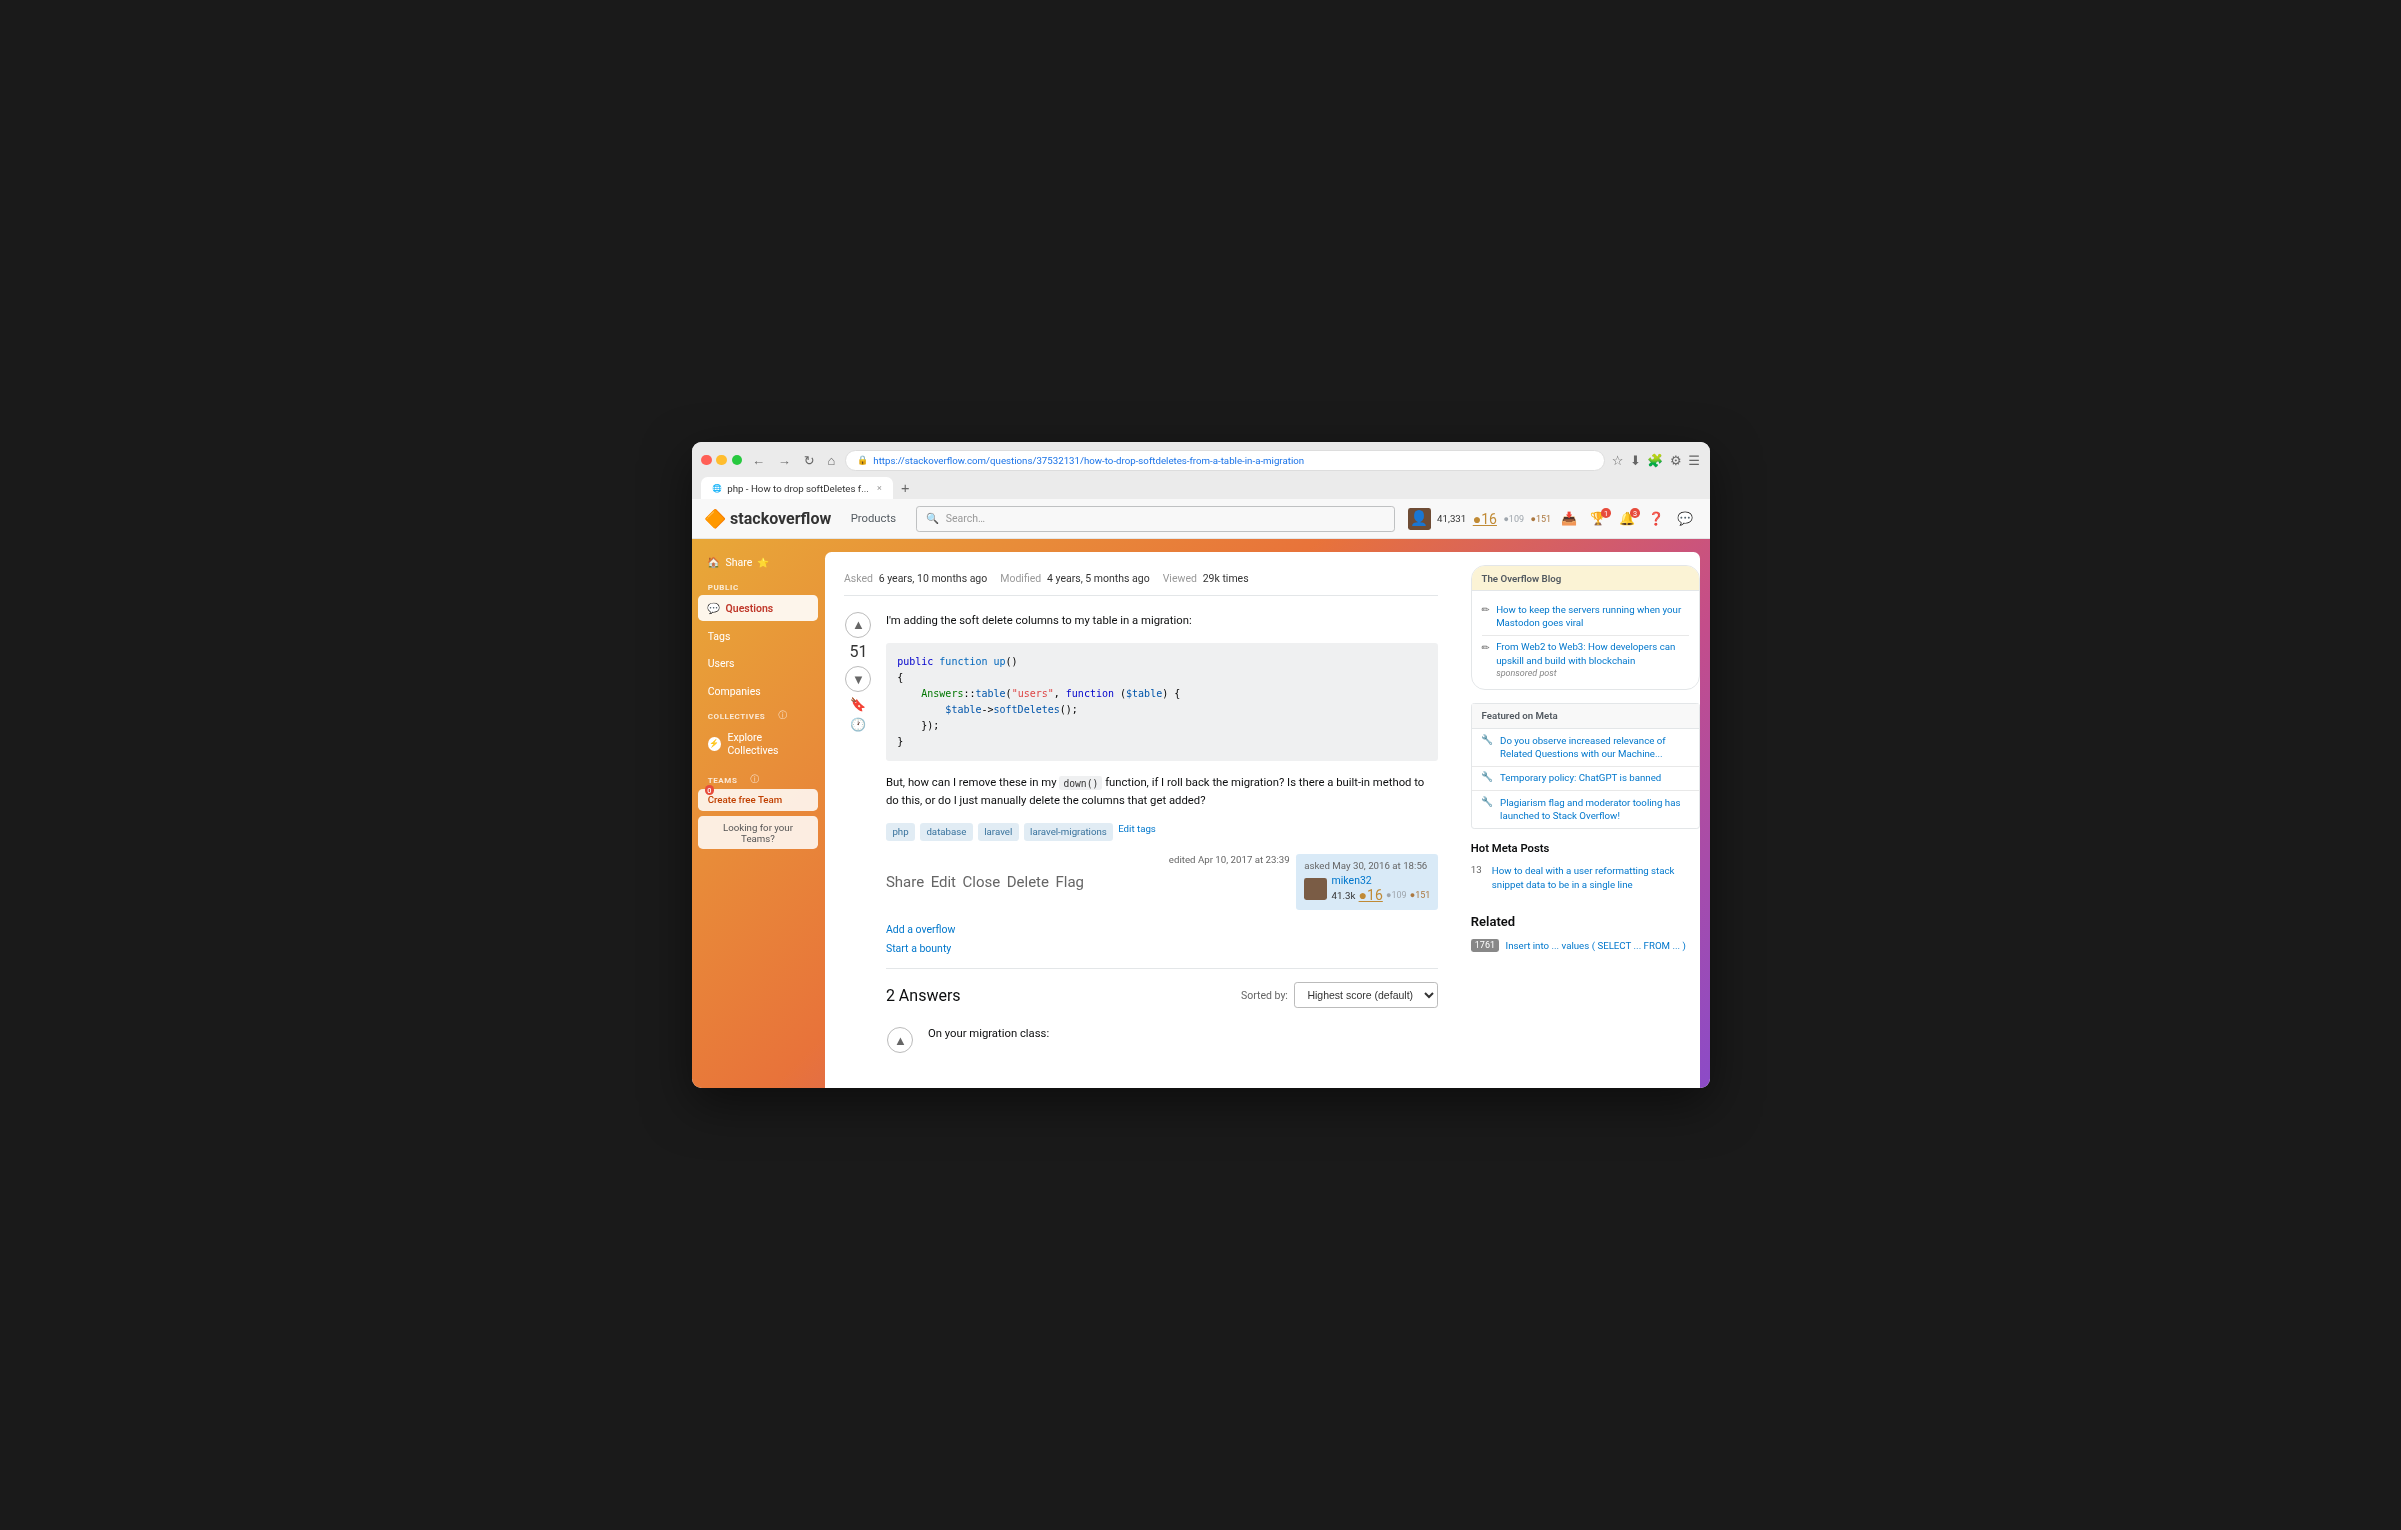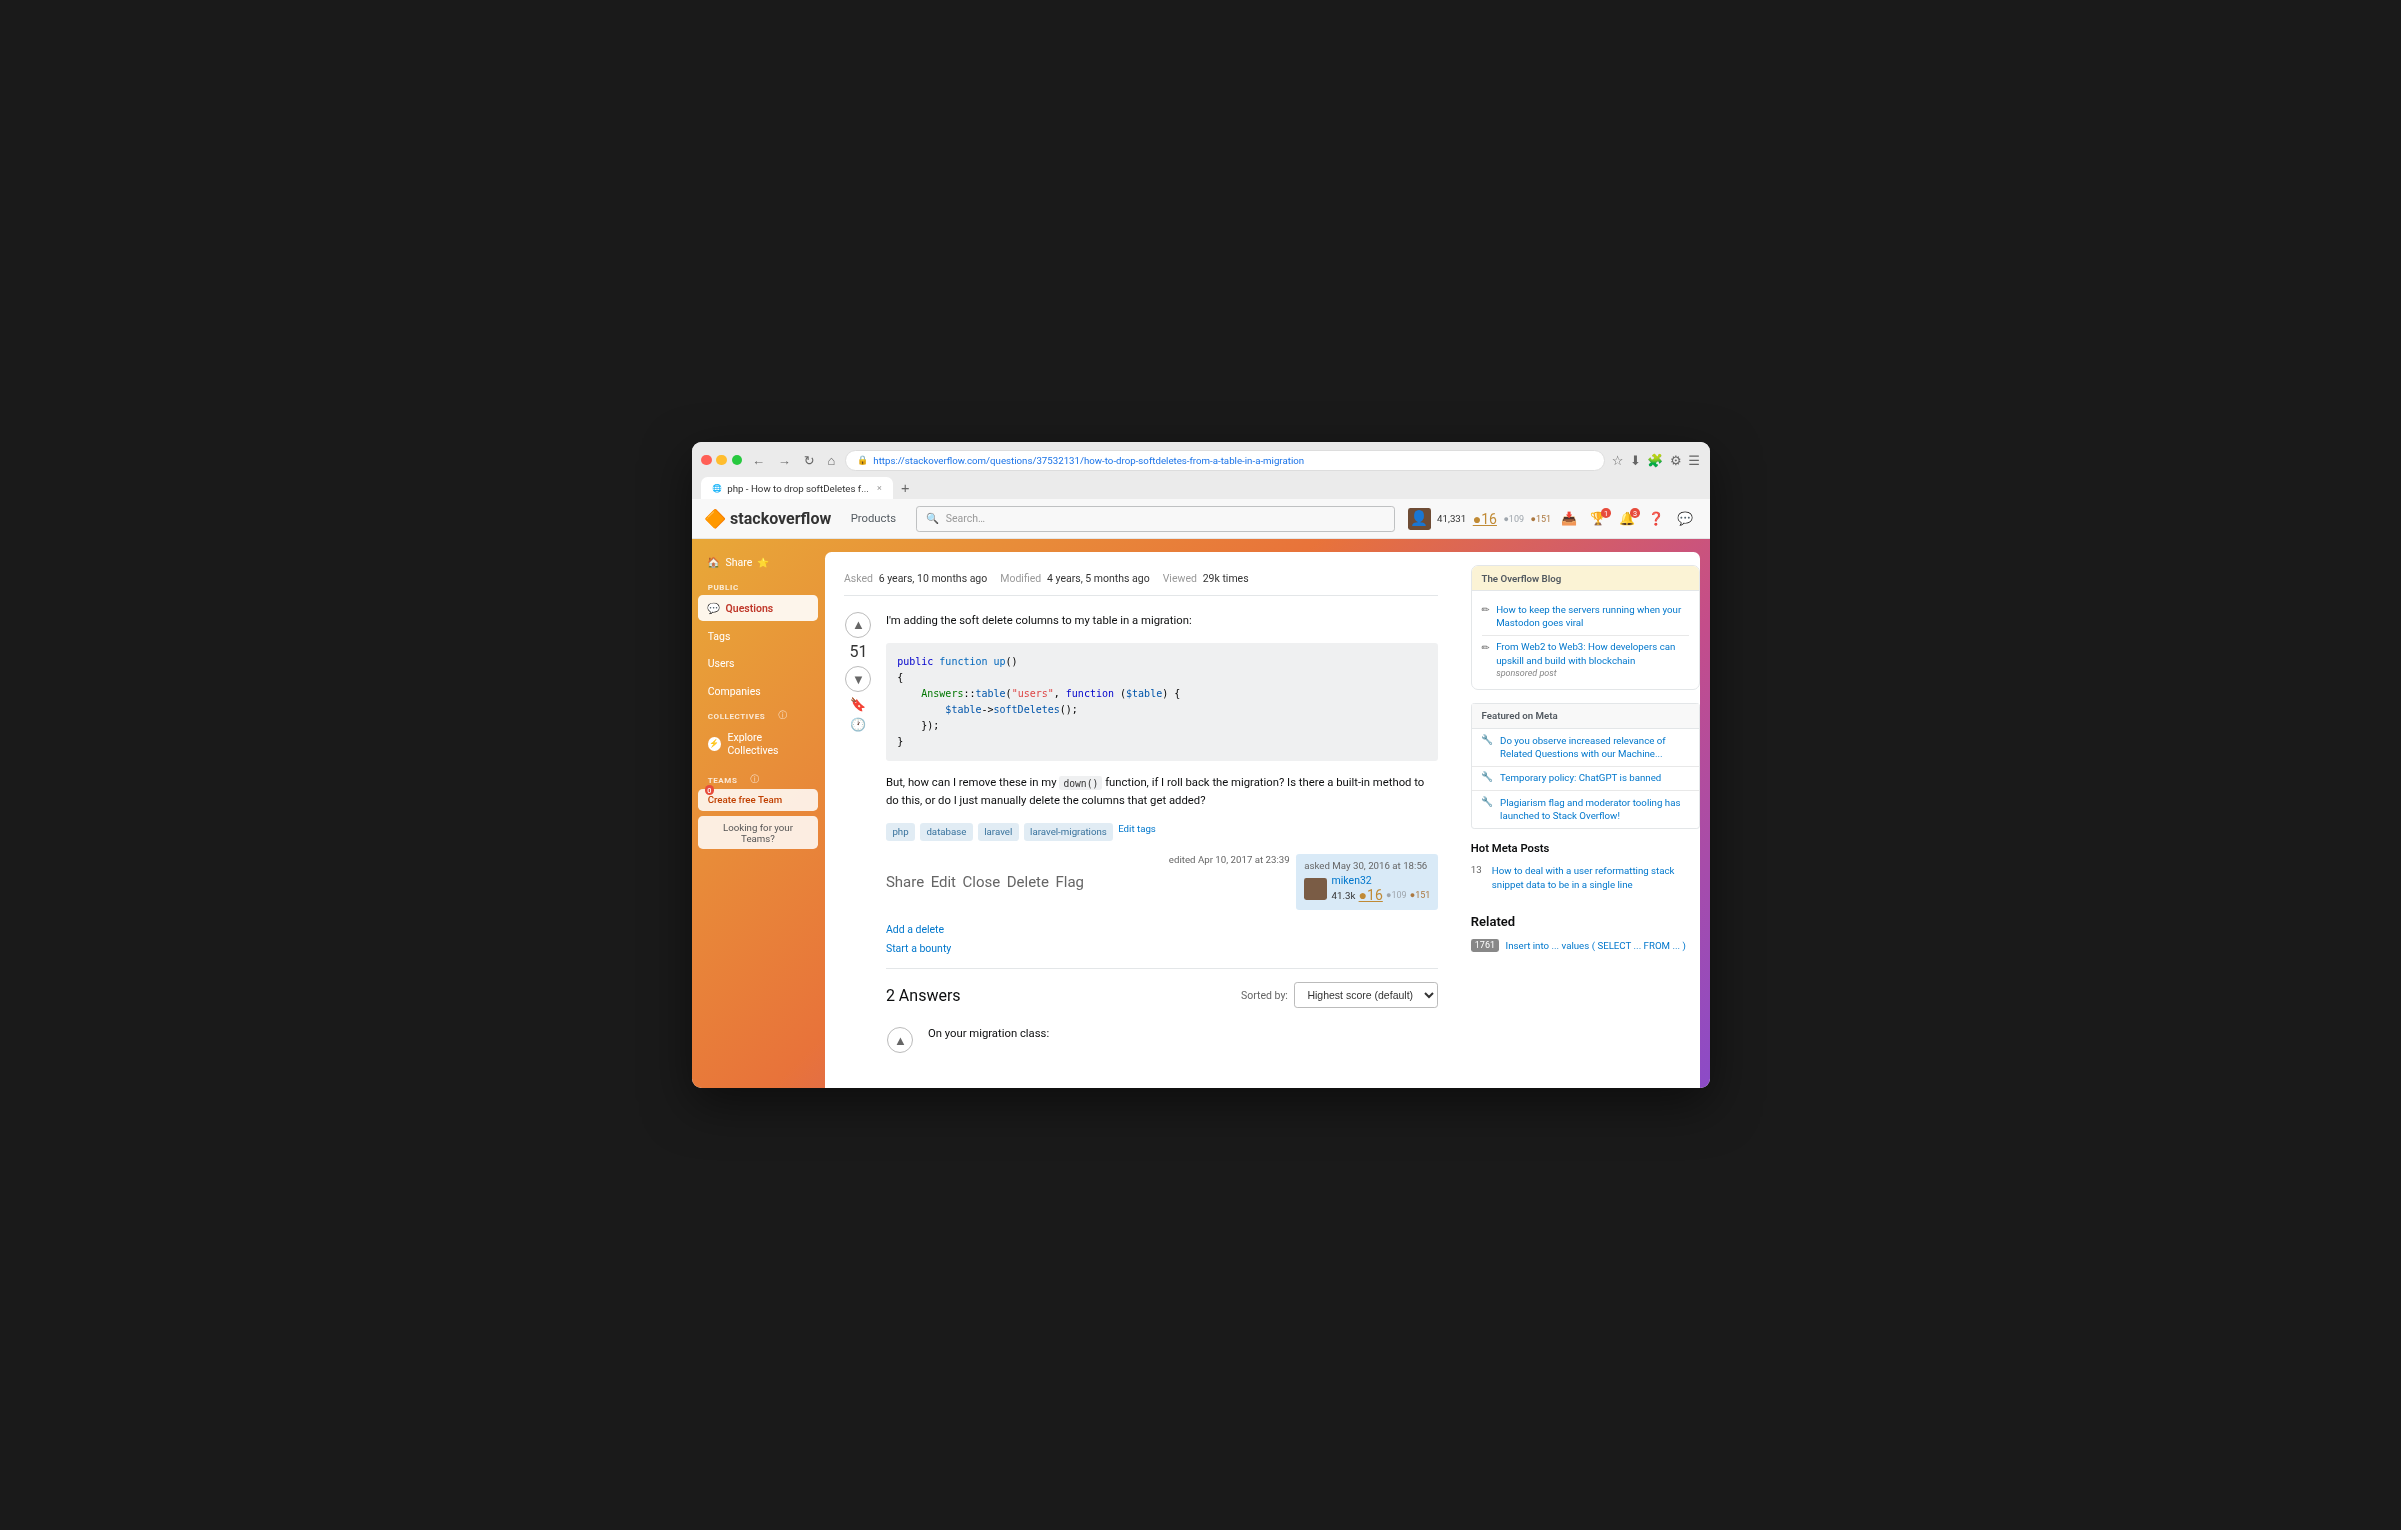--- a/index.html
+++ b/index.html
@@ -323,21 +323,21 @@
     
     .right-sidebar {
       width: 242px;
       min-width: 242px;
       padding: 13px 0 13px 13px;
       font-size: 10.5px;
     }
 
     .rs-card {
       border: 0.8px solid #e3e6e8;
-      border-radius: 7px;
+      border-radius: 14px;
       margin-bottom: 13px;
       overflow: hidden;
     }
 
     .rs-card-header {
       background: #fbf3d5;
       padding: 6.5px 9.7px;
       font-size: 9.7px;
       font-weight: 600;
       color: #525960;
@@ -621,21 +621,21 @@
                         <span class="badge-gold">●16</span>
                         <span class="badge-silver">●109</span>
                         <span class="badge-bronze">●151</span>
                       </div>
                     </div>
                   </div>
                 </div>
               </div>
             </div>
 
-            <a class="add-comment">Add a delete</a>
+            <a class="add-comment">Add a overflow</a>
             <a class="start-bounty">Start a bounty</a>
 
             <div class="answers-header">
               <span class="answers-count">2 Answers</span>
               <div style="display:flex; align-items:center; gap:6.5px;">
                 <span style="font-size:10.5px; color:#666;">Sorted by:</span>
                 <select class="sort-select">
                   <option>Highest score (default)</option>
                 </select>
               </div>

